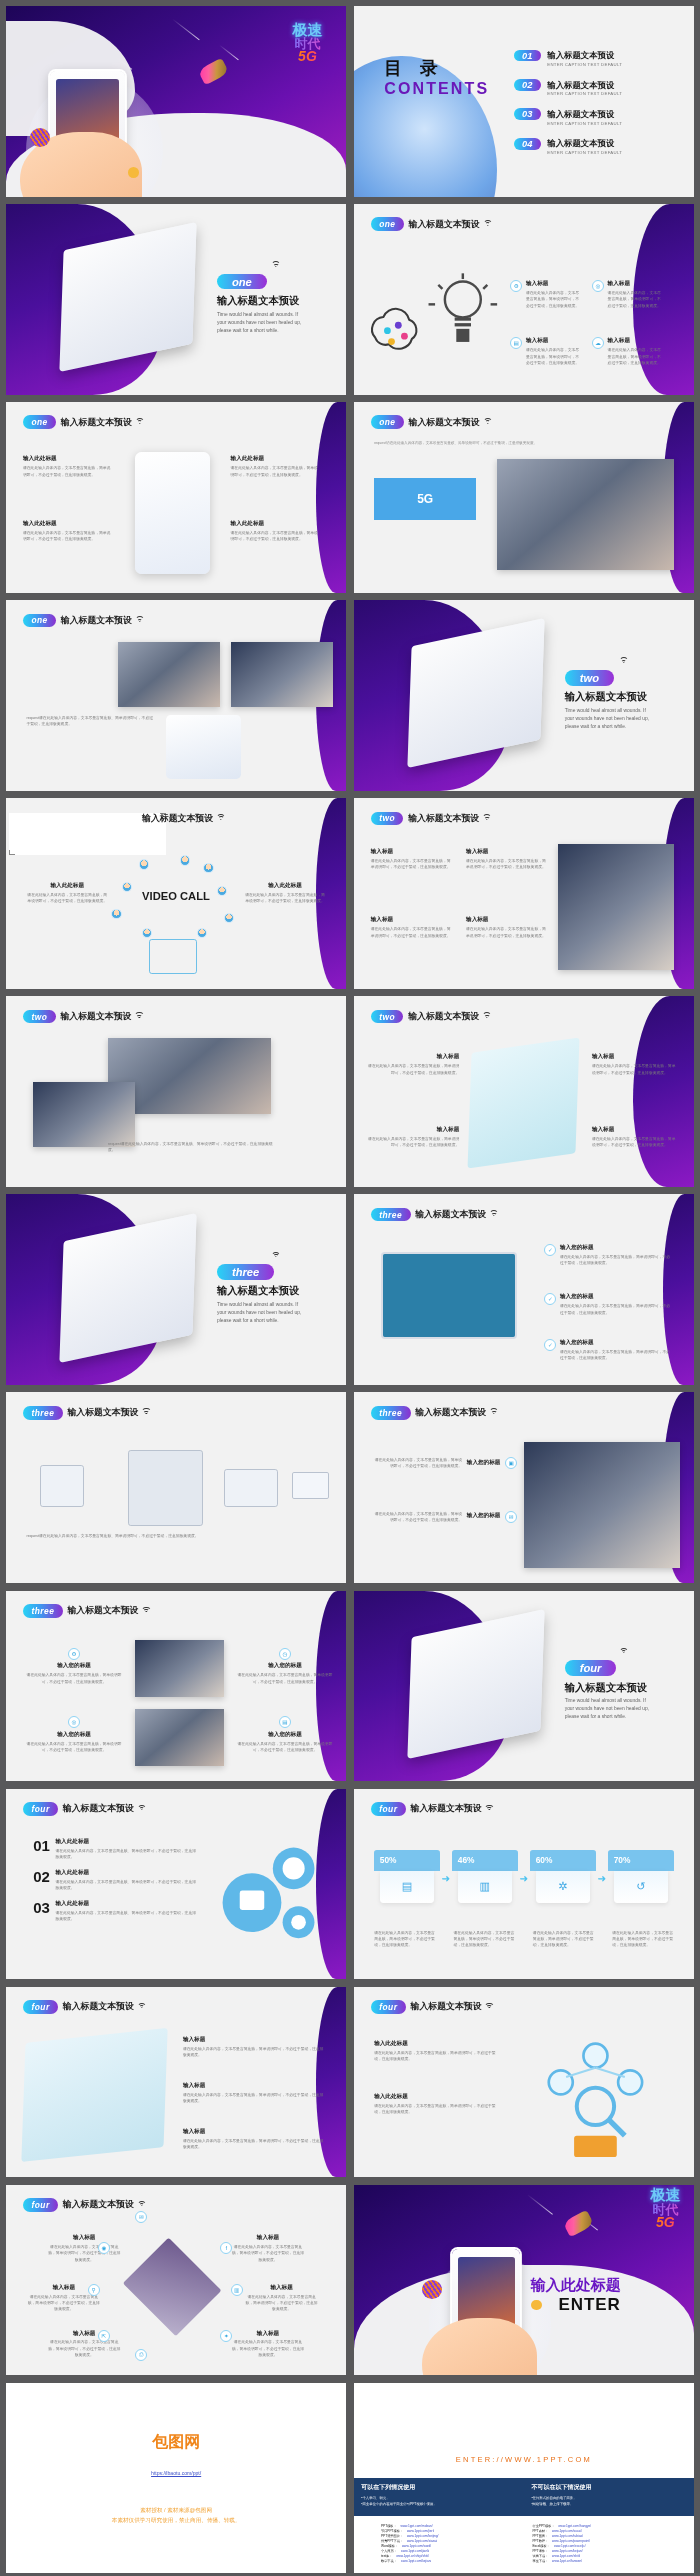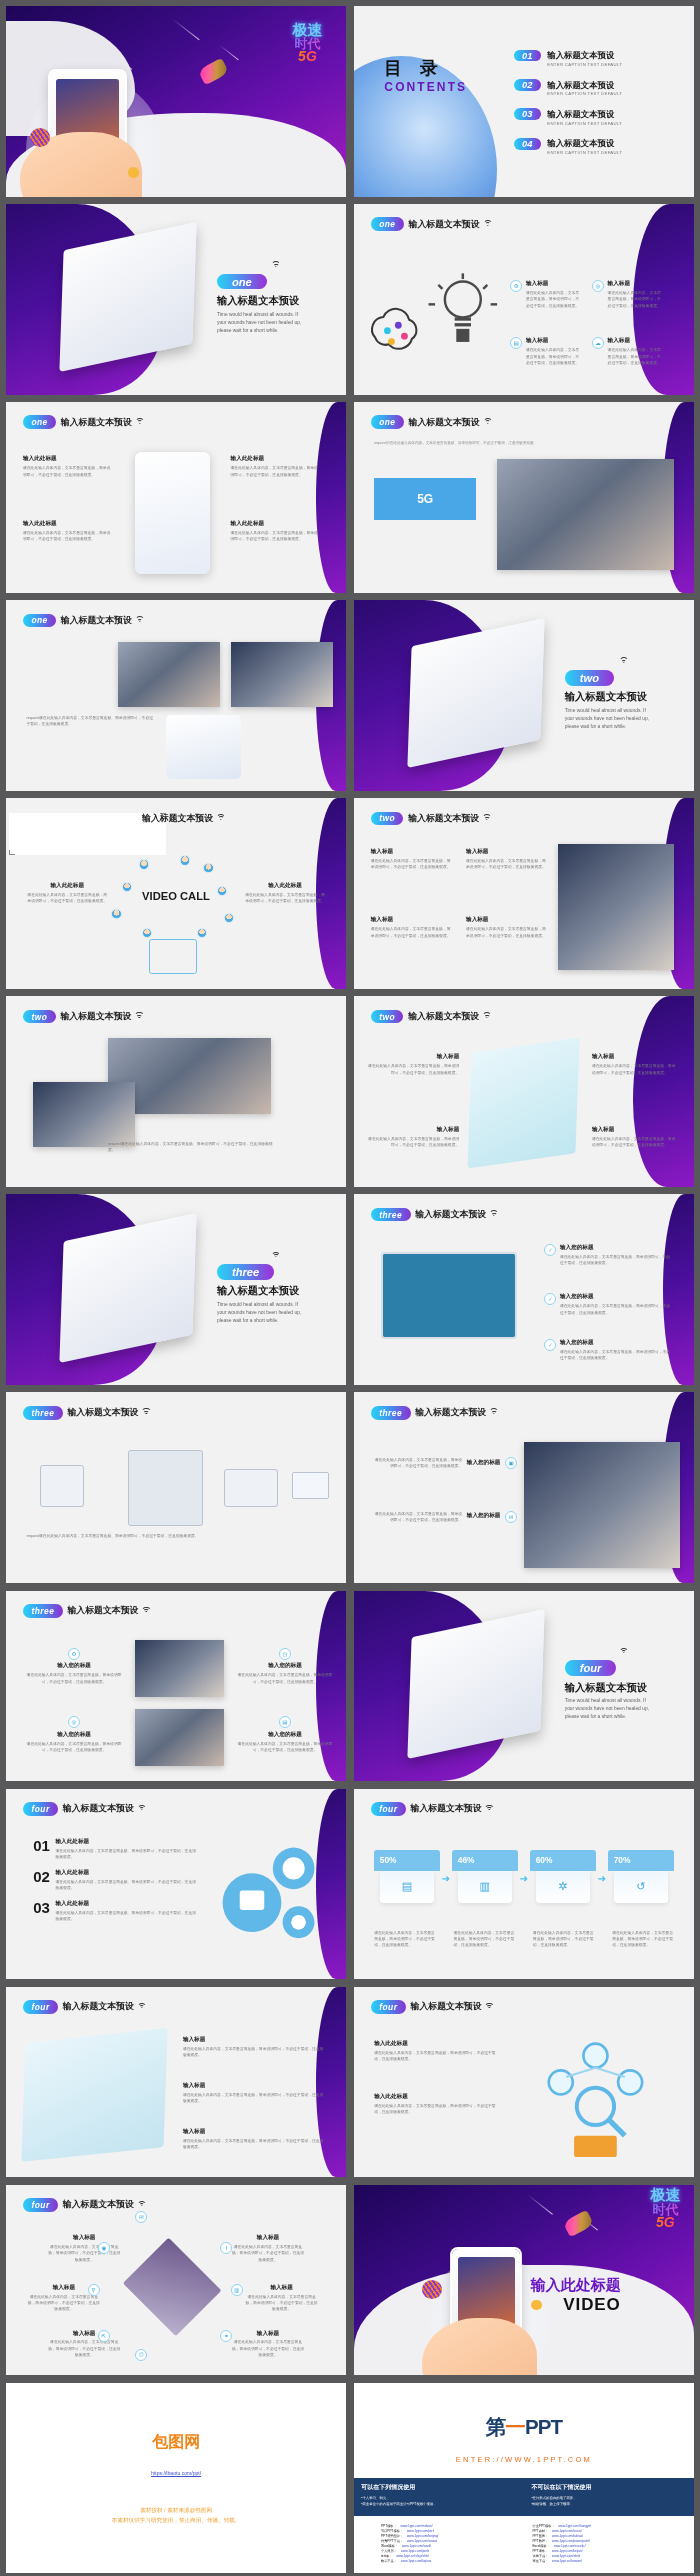--- a/index.html
+++ b/index.html
@@ -74,21 +74,21 @@
     background:repeating-linear-gradient(55deg,#8b3bd0 0 1.9px,#f07a2a 1.9px 3.7px); }
   .ball-y{ left:36%; bottom:10%; width:3.2%; height:5.6%; background:#f6b93b; }
   .star{ position:absolute; background:linear-gradient(90deg,rgba(255,255,255,0),#fff);
     height:0.9px; transform:rotate(38deg); opacity:.8; }
   .satellite{ position:absolute; left:57%; top:30%; width:8%; height:9%;
     background:linear-gradient(120deg,#f3a 0%,#ff5fa0 35%,#c9963f 60%,#8a6a2a 100%);
     border-radius:40% 20% 40% 20%; transform:rotate(-28deg); }
   
   .toc-left{ position:absolute; left:9%; top:26%; }
   .toc-cn{ font-size:17.7px; font-weight:bold; color:#111; letter-spacing:6.5px; }
-  .toc-en{ font-size:12px; font-weight:bold; color:#6a18b8; letter-spacing:2.1px; margin-top:0.9px;}
+  .toc-en{ font-size:16px; font-weight:bold; color:#6a18b8; letter-spacing:2.1px; margin-top:0.9px;}
   .toc-list{ position:absolute; right:4%; top:20%; width:49%; }
   .toc-row{ display:flex; align-items:center; gap:6.5px; margin-bottom:6.5px; }
   .toc-num{ font-size:9.3px; font-weight:bold; color:#fff; font-style:italic;
     padding:0.9px 8.4px; border-radius:8.4px;
     background:linear-gradient(90deg,#2ad2f6,#3f92ef 45%,#8c2fd2); }
   .toc-t1{ font-size:8.4px; font-weight:bold; color:#1a1a1a; }
   .toc-t2{ font-size:4.3px; color:#777; letter-spacing:0.3px; margin-top:0.9px; }
   .toc-planet{ position:absolute; left:-14%; bottom:-46%; width:56%; height:120%;
     border-radius:50%; background:radial-gradient(circle at 62% 32%,#cfe4fb,#6fa6e8 42%,#2c3f96 100%); }
   .toc-blob{ position:absolute; left:-6%; top:46%; width:34%; height:70%;
@@ -850,35 +850,34 @@
       <div class="g5">5G</div>
     </div>
     <div class="wave" style="height:58%;border-radius:48% 40% 0 0/76% 62% 0 0"></div>
     <div class="halo" style="left:22%;bottom:-10%;width:36%;height:74%"></div>
     <div class="phone-ill" style="left:29%;bottom:-2%;width:20%;height:68%"></div>
     <div class="hand" style="left:20%;bottom:-20%;width:34%;height:50%"></div>
     <div class="ball ball-p" style="left:20%;bottom:40%"></div>
     <div class="ball ball-y" style="left:52%;bottom:34%"></div>
     <div class="thanks">
       <div class="th-cn">输入此处标题</div>
-      <div class="th-en">VIDEO</div>
+      <div class="th-en">ENTER</div>
     </div>
   </div>
 
   <div class="slide f-slide">
     <div class="bt-logo">包图网</div>
     <a class="bt-link" href="#">https://ibaotu.com/ppt/</a>
     <div class="bt-note">
       <div>素材授权 / 素材来源@包图网</div>
       <div>本素材仅供学习研究使用，禁止商用、传播、转载。</div>
     </div>
   </div>
 
   <div class="slide f-slide">
-    <div class="ppt-logo"><span>第</span><em>一</em><span>PPT</span></div>
     <div class="ppt-url">ENTER://WWW.1PPT.COM</div>
     <div class="ppt-band">
       <div>
         <div class="pb-h">可以在下列情况使用</div>
         <div class="pb-i">•个人学习、研究。</div>
         <div class="pb-i">•商业单位中的内容用于商业公司PPT模板中使用。</div>
       </div>
       <div>
         <div class="pb-h">不可以在以下情况使用</div>
         <div class="pb-i">•任何形式的自由的电子商务。</div>

